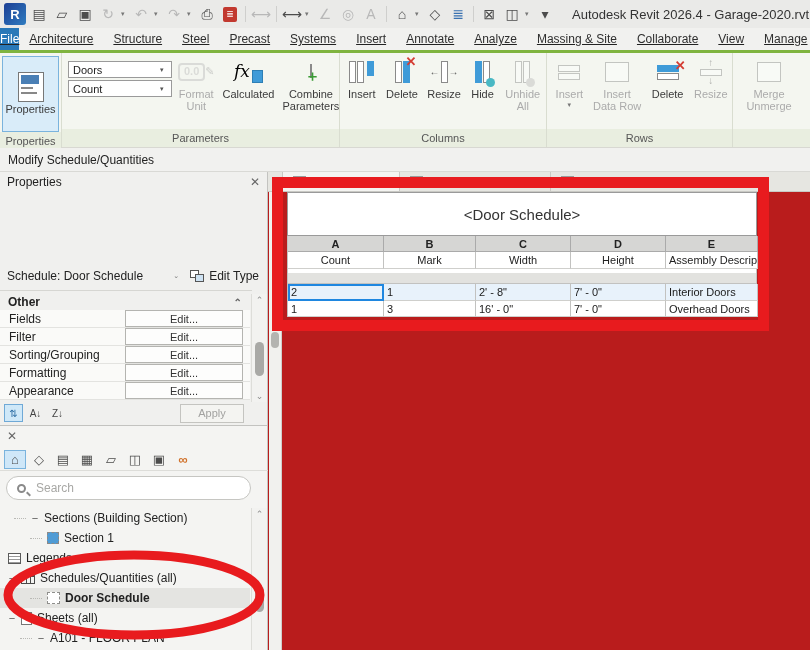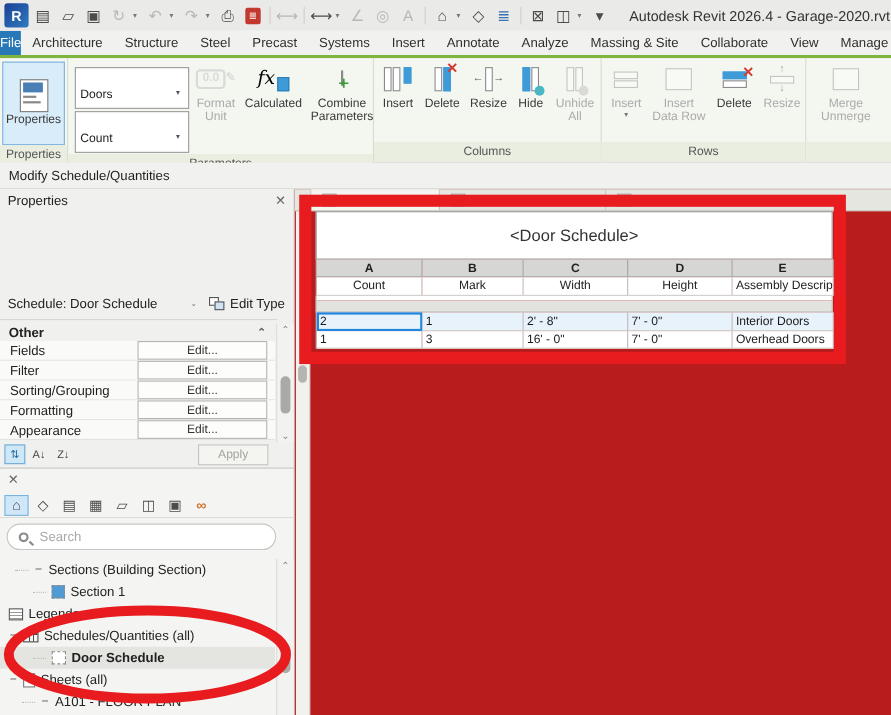--- a/index.html
+++ b/index.html
@@ -15,38 +15,38 @@
        font-size:14px;color:#4c4c4c;}
   .qat.dis{color:#b8b8b8;}
   .qat .red-box{width:14px;height:15px;background:#c2392f;color:#fff;font-size:9px;border-radius:2px;
                 display:flex;align-items:center;justify-content:center;}
   .qsep{width:1px;height:16px;background:#cfcfcd;margin:0 2px;}
   .dropcaret{font-size:7px;color:#777;width:7px;}
   .titletext{position:absolute;left:572px;top:7px;font-size:13px;color:#333;white-space:nowrap;}
 
   
   .tabrow{position:absolute;left:0;top:28px;width:810px;height:22px;background:#f1f1ef;
-          display:flex;align-items:stretch;border-bottom:3px solid #7fb43f;box-sizing:content-box;white-space:nowrap;overflow:hidden;}
+          display:flex;align-items:stretch;border-bottom:3px solid #7fb43f;box-sizing:content-box;white-space:nowrap;overflow:hidden;text-decoration:underline;}
   .filetab{width:44px;background:#2878b8;color:#fff;font-size:12px;display:flex;align-items:center;justify-content:center;}
   .rtab{padding:0 10px;font-size:12px;color:#2f2f2f;display:flex;align-items:center;}
 
   
   .ribbon{position:absolute;left:0;top:53px;width:810px;height:95px;background:#f4f6f0;
           display:flex;border-bottom:1px solid #d8d8d2;box-sizing:border-box;}
   .rpanel{display:flex;flex-direction:column;border-right:1px solid #d9ddd0;box-sizing:border-box;}
   .rpanel-body{flex:1;display:flex;align-items:flex-start;padding:3px 2px 0 2px;}
   .rpanel-label{height:18px;line-height:18px;background:#e9eee0;font-size:11px;color:#555;text-align:center;}
   .rbtn{display:flex;flex-direction:column;align-items:center;font-size:11px;color:#3b3b3b;
         line-height:1.05;text-align:center;padding:1px 2px;}
   .rbtn .ric{height:30px;display:flex;align-items:center;justify-content:center;margin-bottom:2px;}
   .rbtn.dis{color:#ababab;}
   .rbtn.dis .ric{opacity:.45;}
   .propbig{background:#d9ecf9;border:1px solid #7ab3dd;width:52px;height:72px;justify-content:center;}
   .combo{width:104px;height:17px;background:#fff;border:1px solid #9a9a9a;font-size:11px;color:#222;
-         display:flex;align-items:flex-start;justify-content:space-between;padding:18px 4px;margin:1px 0;box-sizing:border-box;}
+         display:flex;align-items:center;justify-content:space-between;padding:0 4px;margin:1px 0;box-sizing:border-box;}
   .combo .dropcaret{color:#555;}
   
   .bars{display:flex;gap:1px;align-items:flex-start;position:relative;}
   .vbar{width:7px;height:22px;border:1px solid #8a8a8a;background:#fff;box-sizing:border-box;}
   .vbar.blue{background:#3f9bd8;border-color:#3f9bd8;}
   .vbar.short{height:15px;}
   .hbars{display:flex;flex-direction:column;gap:1px;position:relative;}
   .hbar{width:22px;height:7px;border:1px solid #8a8a8a;background:#fff;box-sizing:border-box;}
   .hbar.blue{background:#3f9bd8;border-color:#3f9bd8;}
   .redx{position:absolute;top:-6px;right:-7px;color:#d43c32;font-weight:bold;font-size:13px;}

